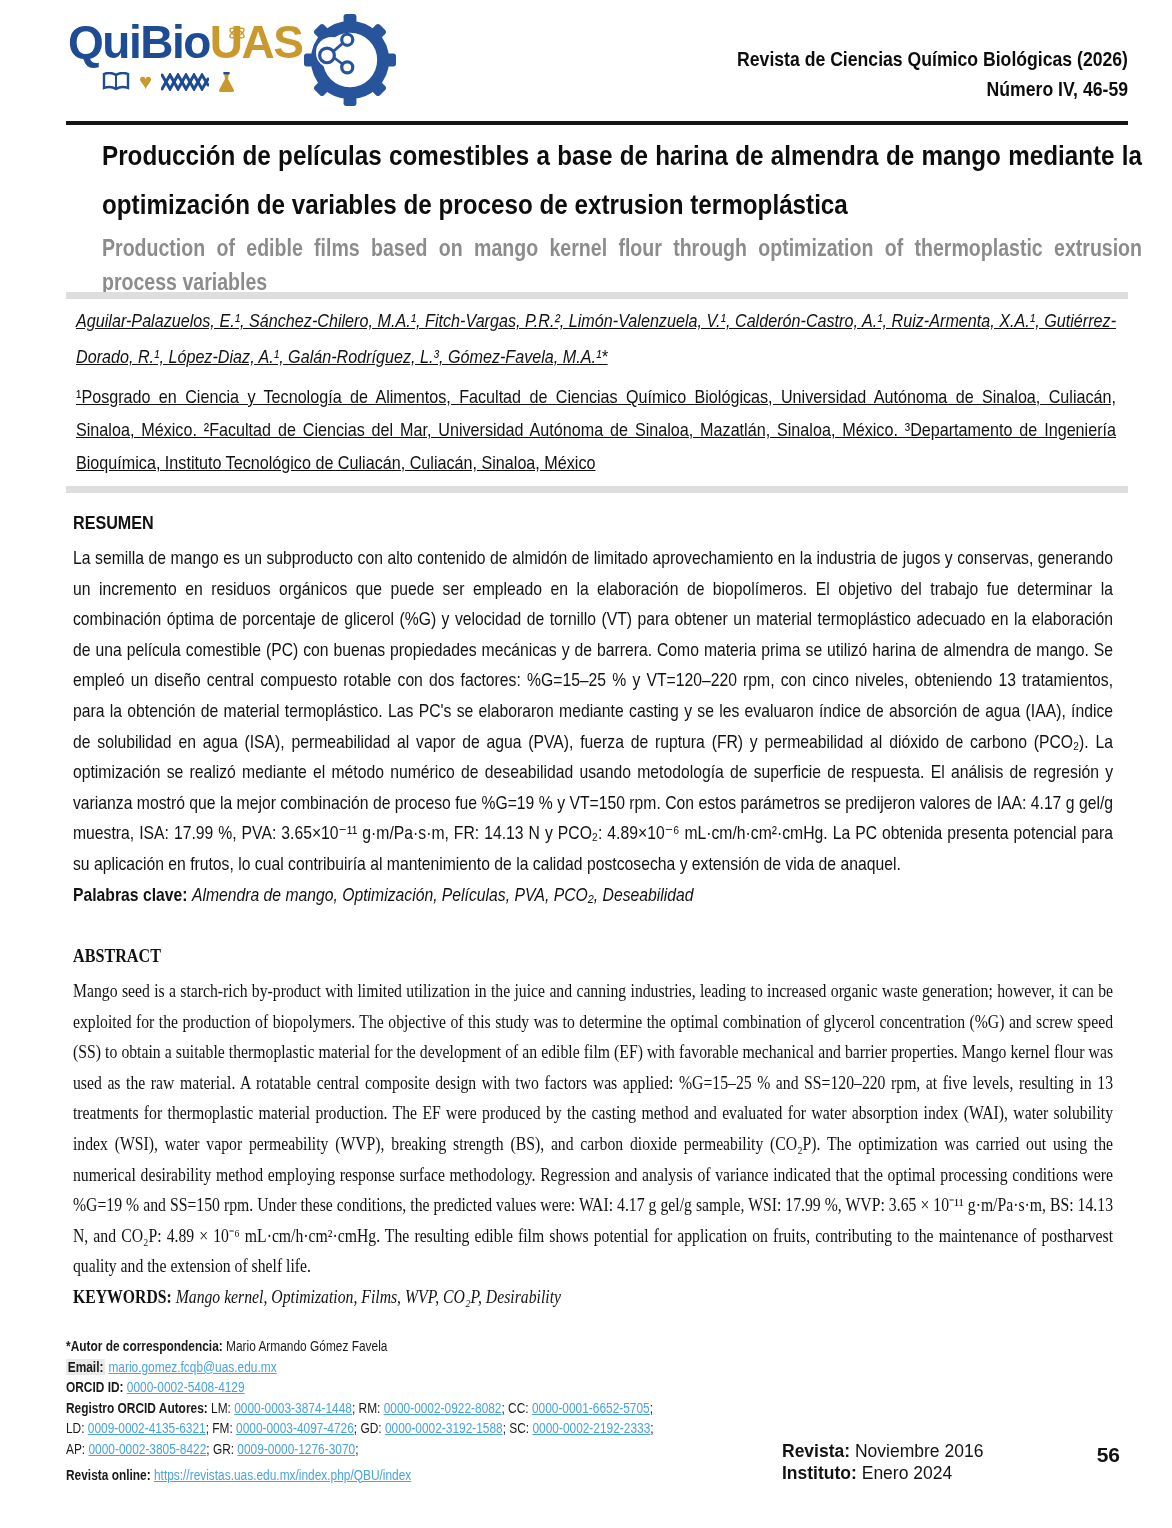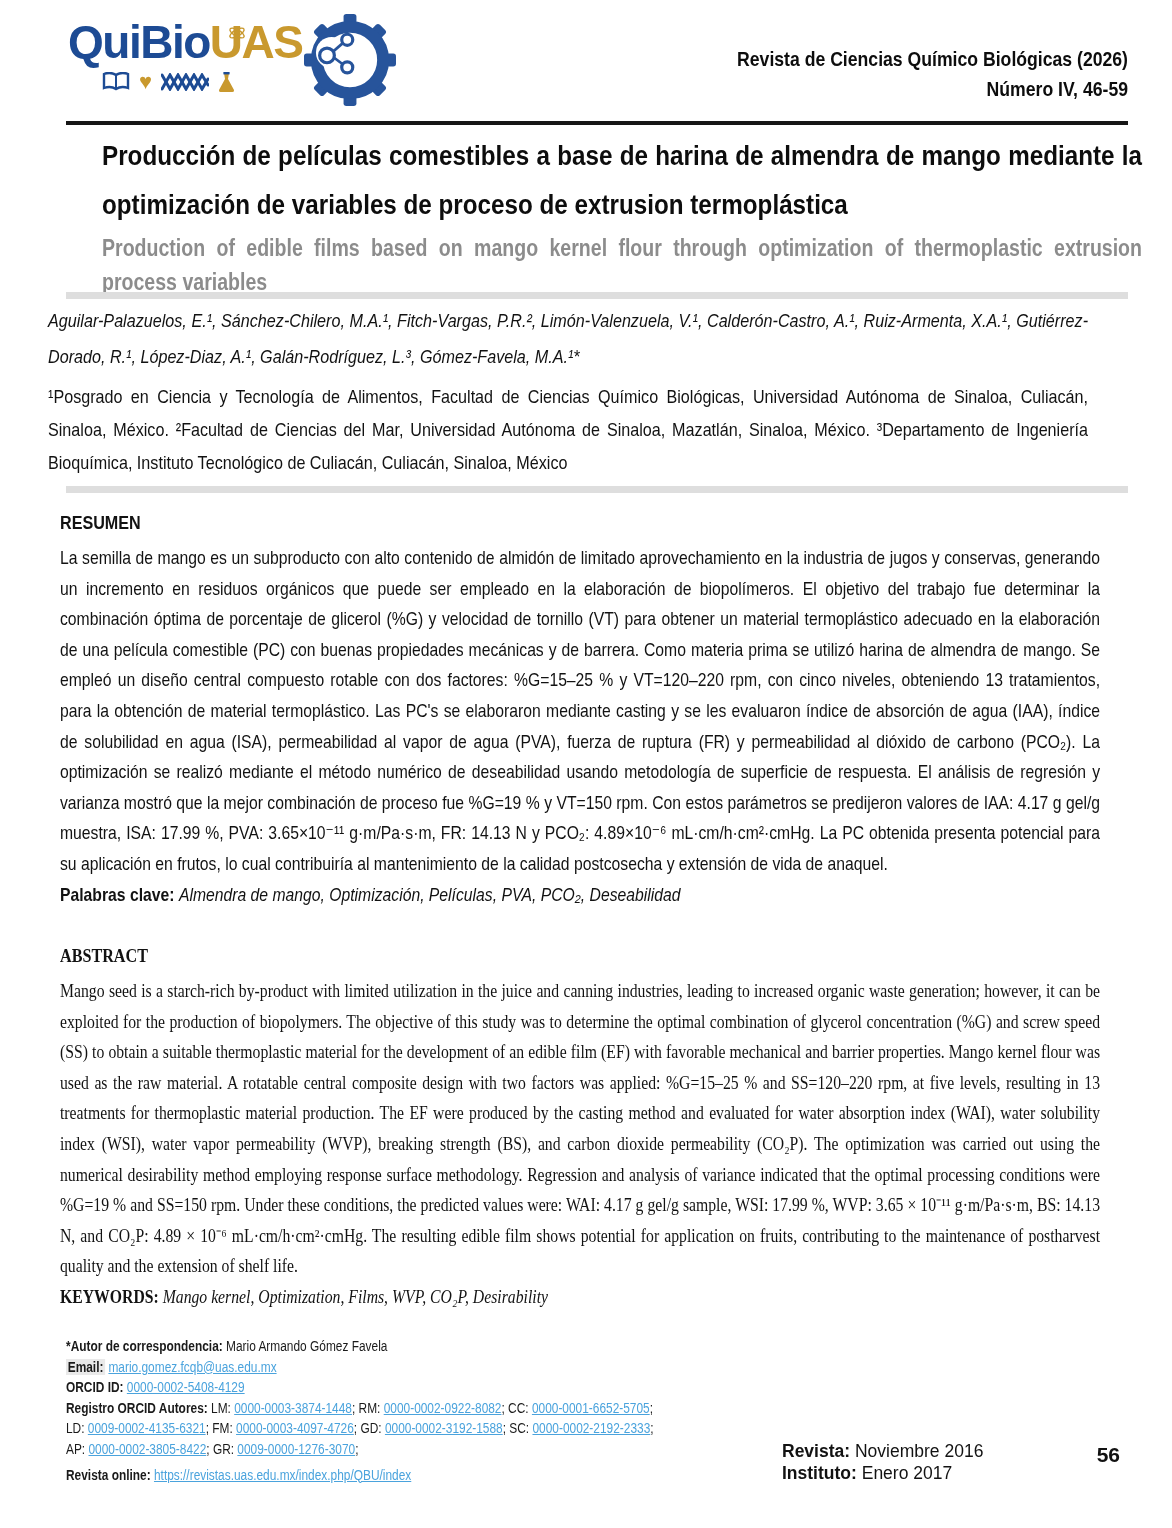--- a/index.html
+++ b/index.html
@@ -31,26 +31,26 @@
   
   .title-block { position:absolute; left:66px; top:131px; width:1040px;margin-left:36px; }
   .title-es { font-size:28.5px; font-weight:bold; line-height:49px; text-align:justify; color:#0d0d0d; }
   .title-en { font-size:23px; font-weight:bold; line-height:33.5px; text-align:justify; color:#8c8c8c; margin-top:3px; }
 
   .bar { position:absolute; left:66px; right:64px; height:7px; background:#dedede; }
   #bar1 { top:292px; }
   #bar2 { top:486px; }
 
   
-  .authors-block { position:absolute; left:48px; top:303px; width:1040px; }
+  .authors-block { position:absolute; left:76px; top:303px; width:1040px;text-decoration:underline; }
   .authors { font-style:italic; font-size:19px; line-height:36px; text-align:justify; }
   .affils  { font-size:19px; line-height:33px; text-align:justify; margin-top:5px; }
 
   
-  .section { position:absolute; left:60px; width:1040px; }
+  .section { position:absolute; left:73px; width:1040px; }
   #resumen  { top:512px; }
   #abstract { top:945px;font-family:Liberation Serif, serif; }
   .sec-head { font-size:19px; font-weight:bold; }
   .body-par { font-size:18.5px; line-height:30.6px; text-align:justify; margin-top:9px; }
   .kw-line  { font-size:18.5px; line-height:30.6px; margin-top:0; }
   .kw-label { font-weight:bold; }
   .kw-text  { font-style:italic; }
 
   
   .footnote { position:absolute; left:66px; top:1336px; width:600px; font-size:14px; line-height:20.6px; color:#1a1a1a; }
@@ -189,19 +189,19 @@
     </div>
   </div>
 
   <div class="dates">
     <div>
       <span class="d-label">Revista:</span>
       <span>Noviembre 2016</span>
     </div>
     <div>
       <span class="d-label">Instituto:</span>
-      <span>Enero 2017</span>
+      <span>Enero 2024</span>
     </div>
   </div>
 
   <div class="pageno">56</div>
 
 </div>
 
 </body></html>

